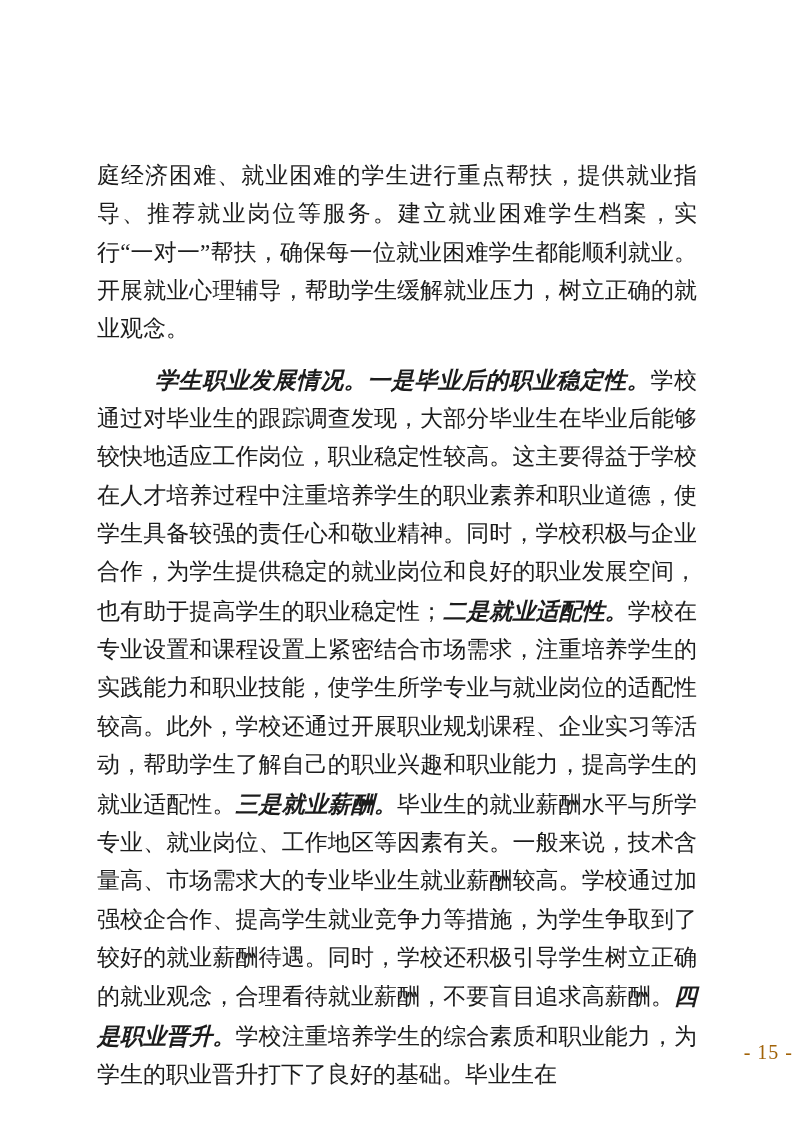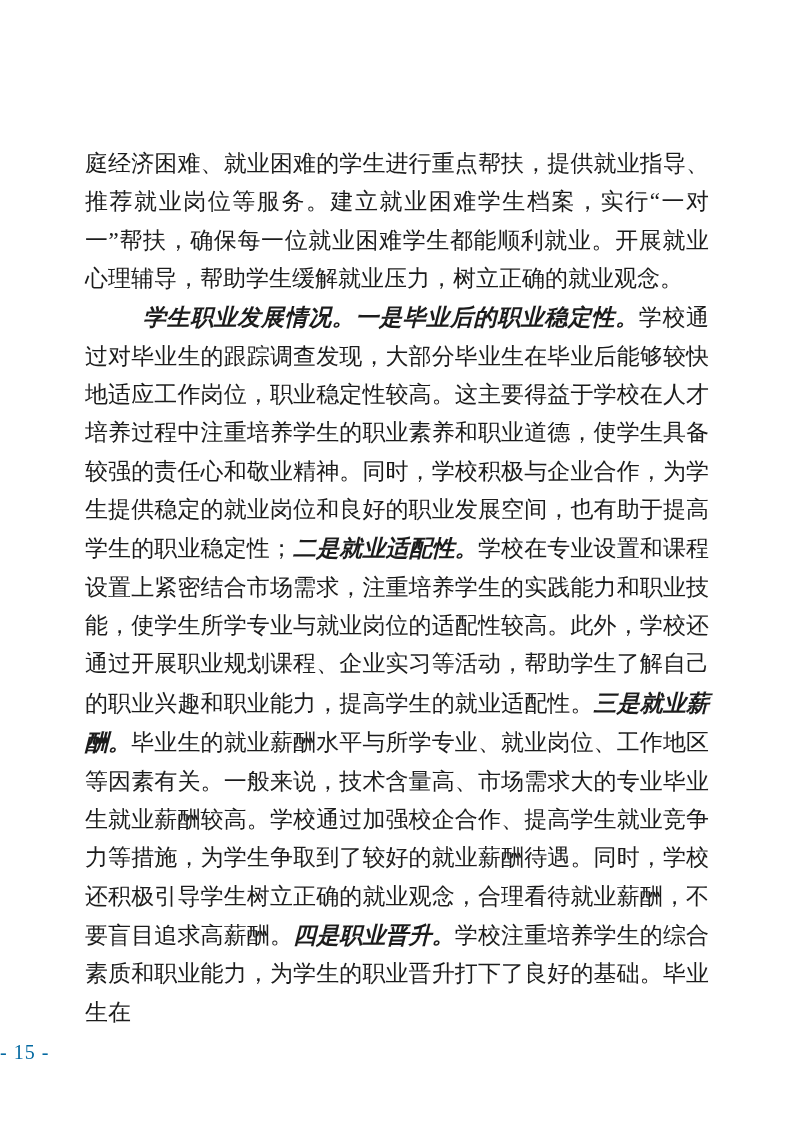--- a/index.html
+++ b/index.html
@@ -22,41 +22,41 @@
     width: 624px;
     font-family: "Liberation Serif", "DejaVu Serif", serif;
     font-size: 23px;
     line-height: 38.35px;
     text-align: justify;
     text-justify: inter-ideograph;
     letter-spacing: 0;
     color: #1c1c1c;
   }
   .para {
-    margin: 0;
+    margin: 12px;
     padding: 0;
   }
   .para.indent {
     text-indent: 58px;
   }
   .run-bold {
     font-weight: 700;
     font-family: "Liberation Sans", "DejaVu Sans", sans-serif;
     font-style: italic;
   }
   .footer {
     position: absolute;
     top: 1041px;
     left: 0;
     width: 100%;
-    text-align: left;
+    text-align: right;
     font-family: "Liberation Serif", "DejaVu Serif", serif;
     font-size: 20px;
     letter-spacing: 1px;
-    color: #0369a1;
+    color: #a16207;
   }
 </style>
 </head>
 <body>
 
 <div class="page">
 
   <div class="body-text">
 
     <p class="para">庭经济困难、就业困难的学生进行重点帮扶，提供就业指导、推荐就业岗位等服务。建立就业困难学生档案，实行“一对一”帮扶，确保每一位就业困难学生都能顺利就业。开展就业心理辅导，帮助学生缓解就业压力，树立正确的就业观念。</p>

